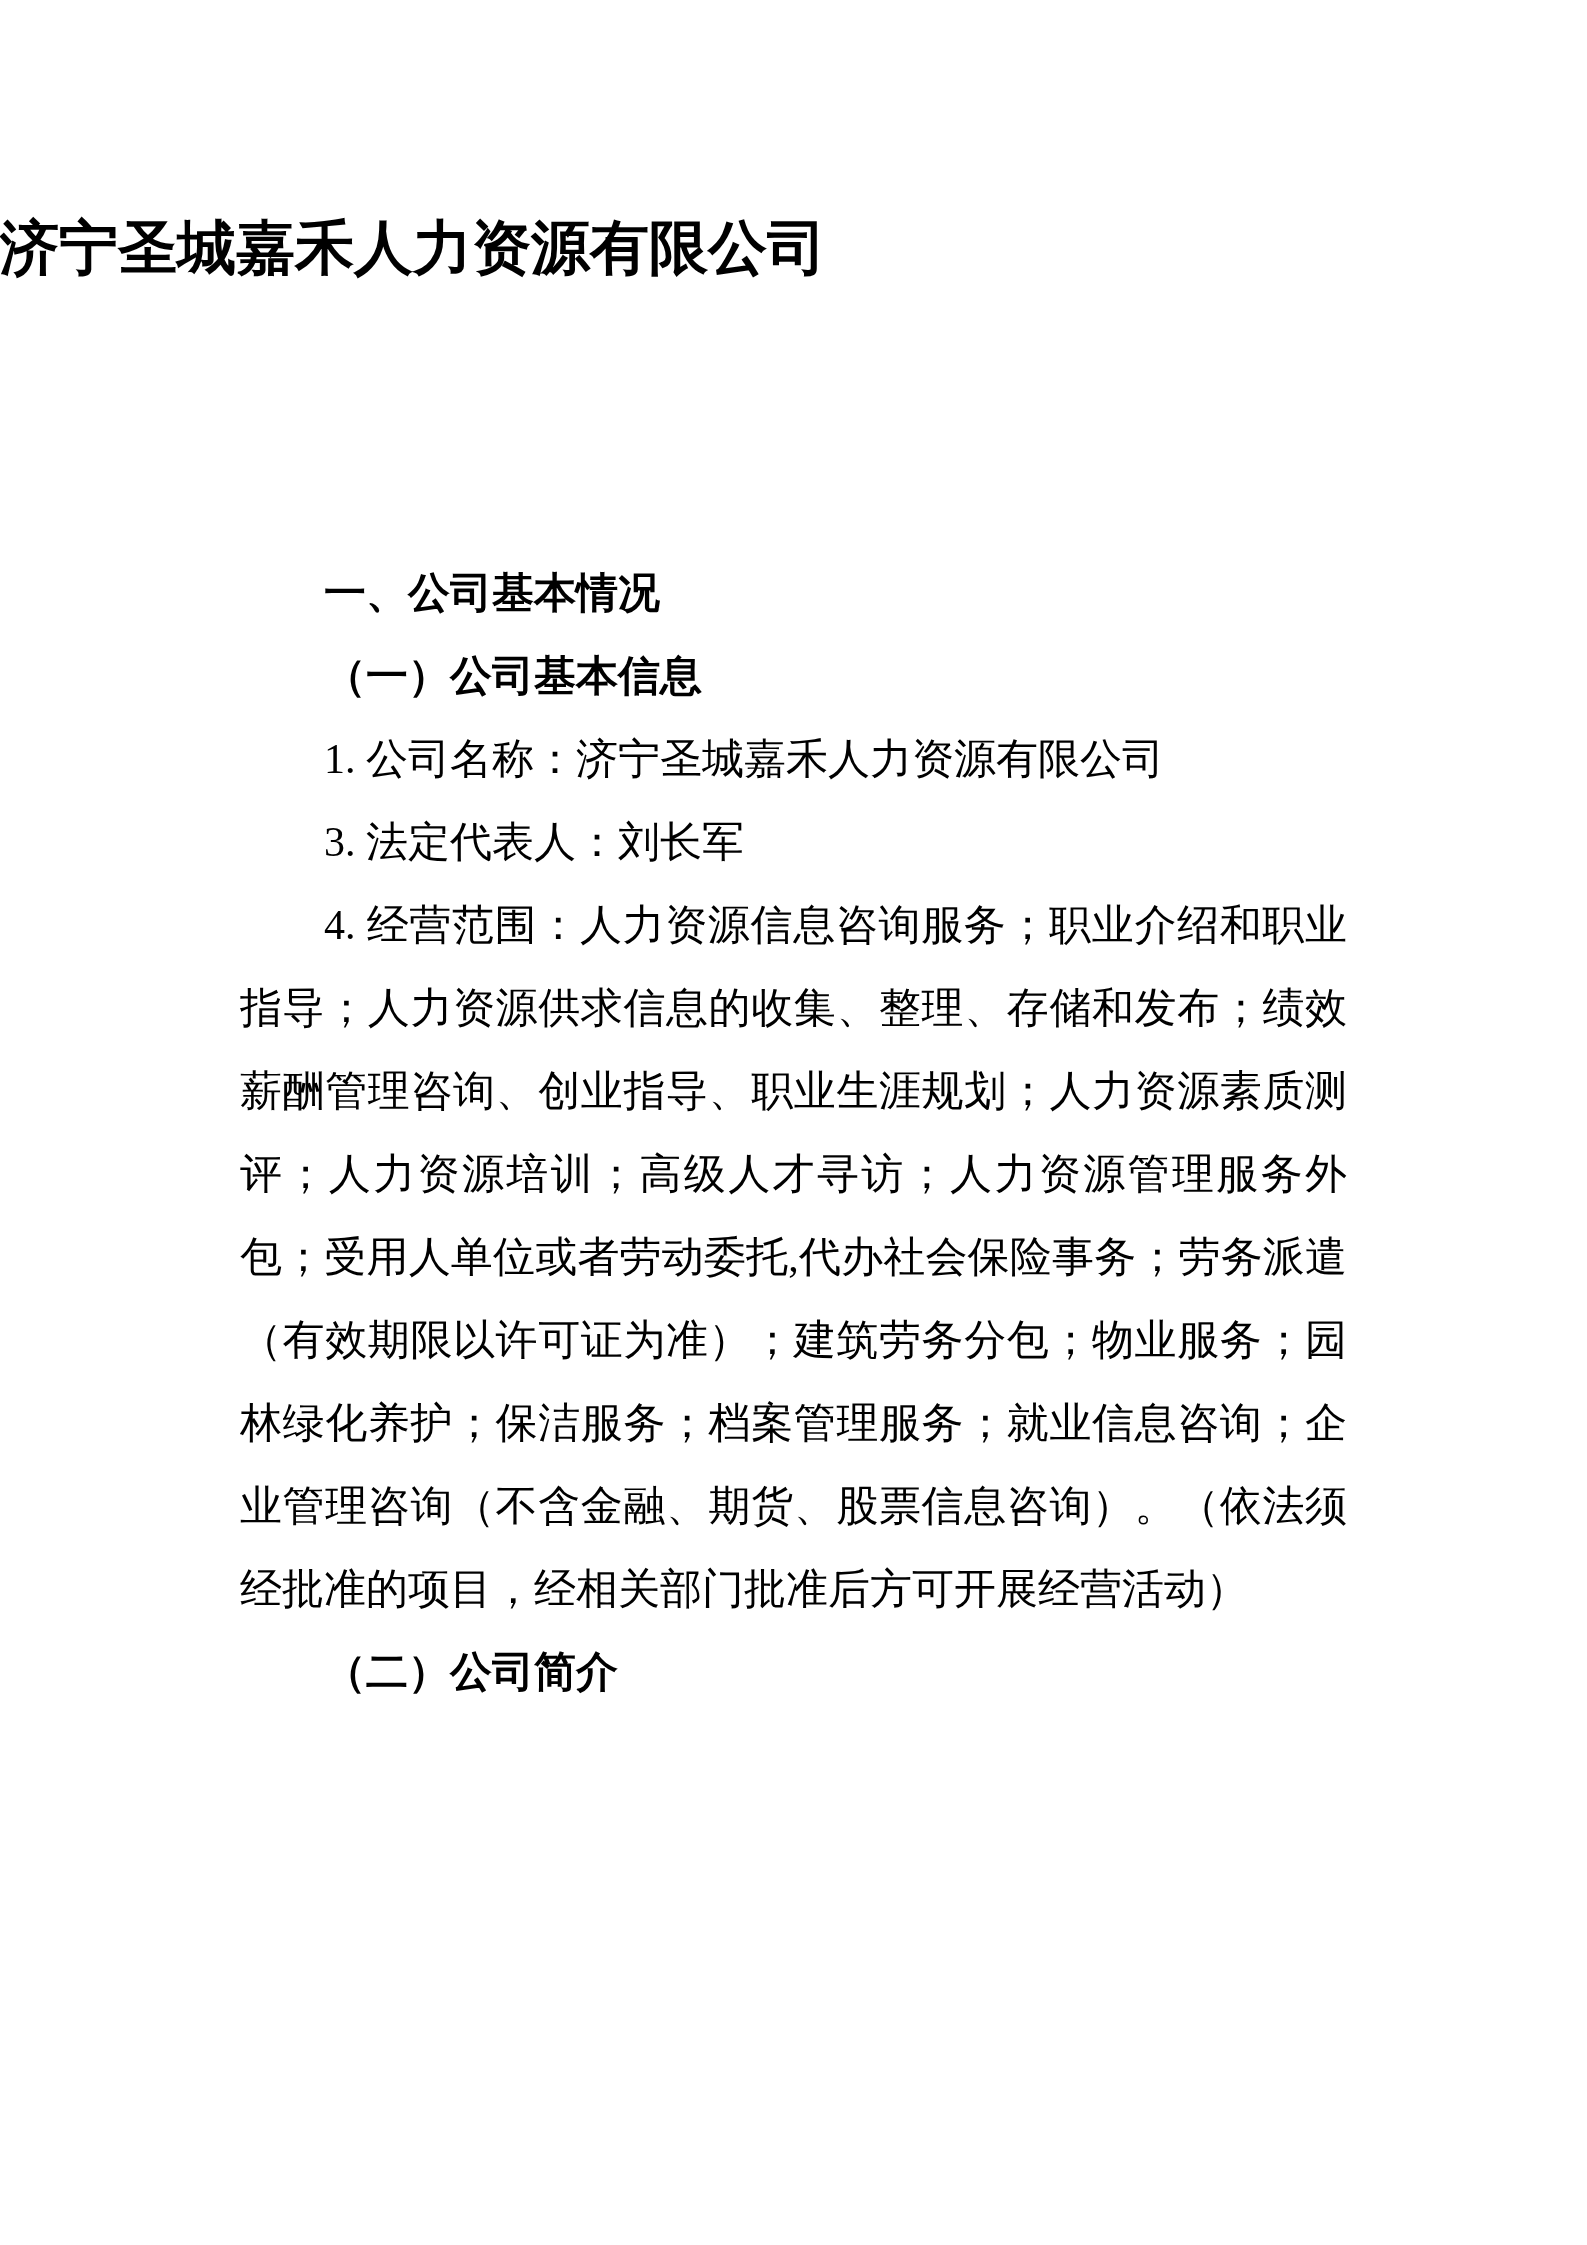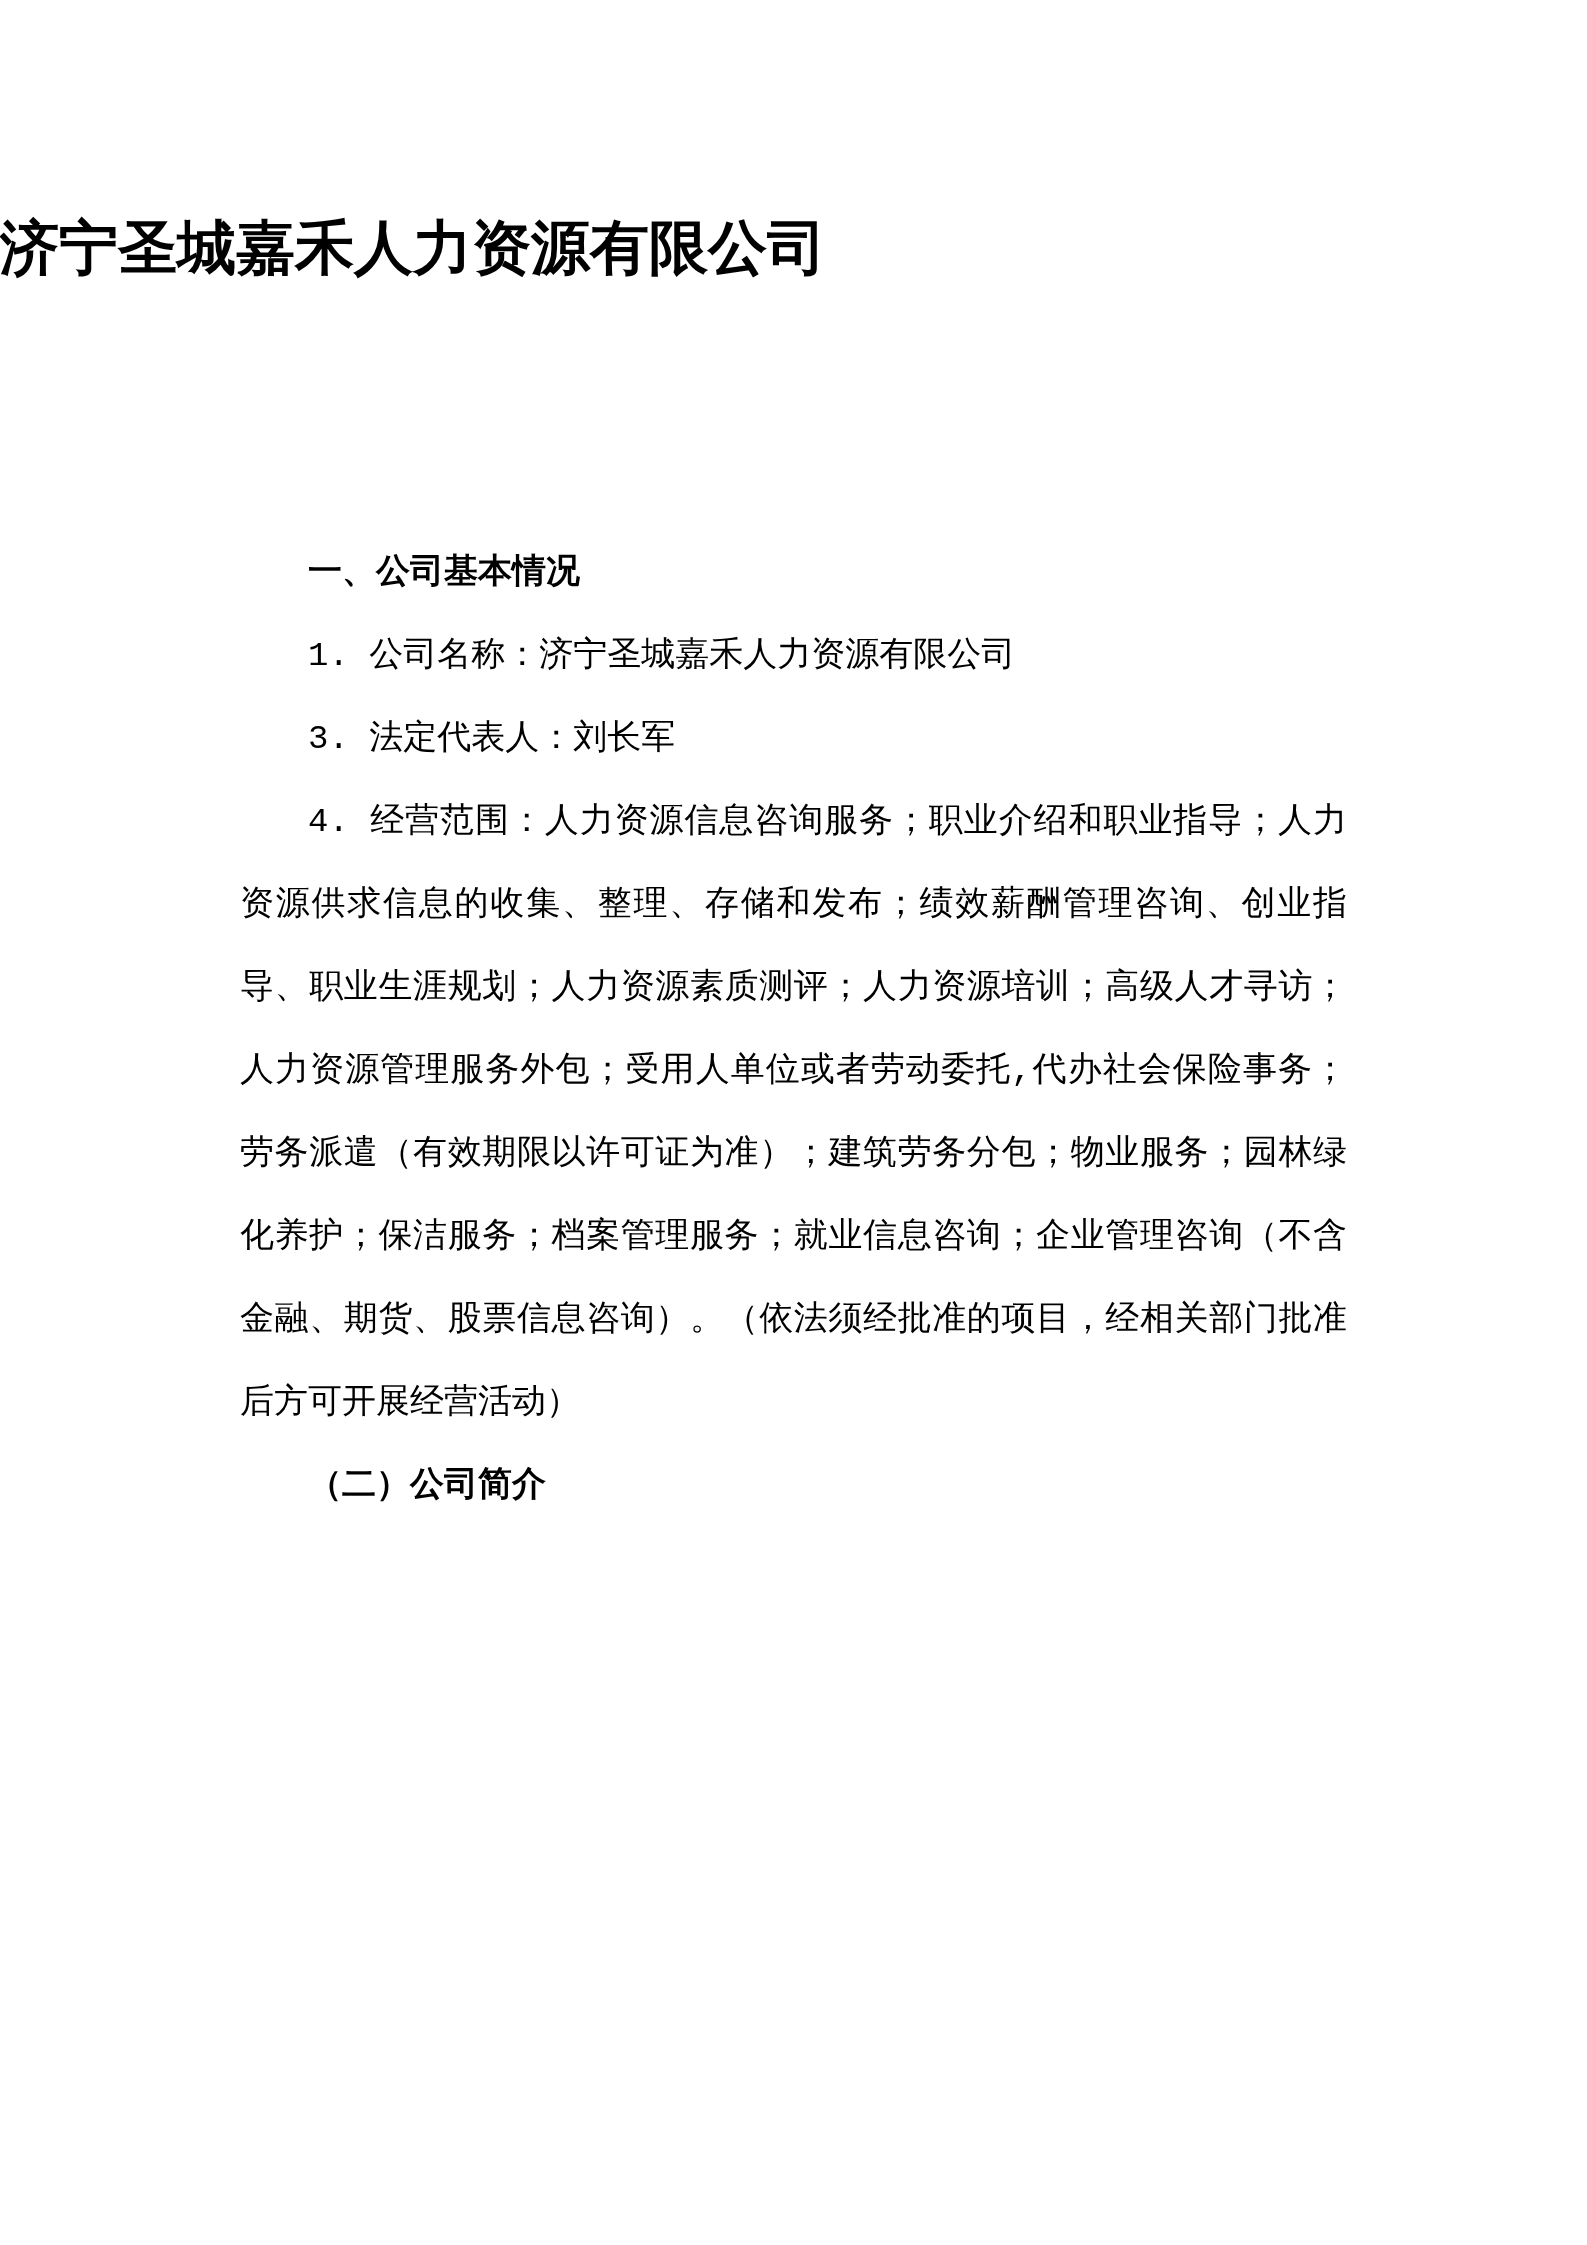--- a/index.html
+++ b/index.html
@@ -27,29 +27,28 @@
   .title-line {
     margin: 0;
     font-size: 59px;
     line-height: 129px;
     font-weight: bold;
     letter-spacing: 0;
     white-space: nowrap;
   }
   .doc-body {
     position: absolute;
-    top: 532px;
+    top: 552px;
     left: 240px;
     width: 1107px;
-    font-size: 34px;
+    font-size: 42px;
     line-height: 83px;
     text-align: justify;
     text-justify: inter-character;
     line-break: strict;
-    font-family: Liberation Mono, monospace;
   }
   .doc-body p {
     margin: 0;
     padding: 0;
     text-indent: 2em;
   }
   .doc-body p.heading {
     font-weight: bold;
     text-align: left;
   }
@@ -58,19 +57,20 @@
 <body>
 
 <div class="page">
 
   <div class="titles">
     <h1 class="title-line">济宁圣城嘉禾人力资源有限公司</h1>
   </div>
 
   <div class="doc-body">
     <p class="heading">一、公司基本情况</p>
+    <p class="heading">（一）公司基本信息</p>
     <p class="paragraph">1. 公司名称：济宁圣城嘉禾人力资源有限公司</p>
     <p class="paragraph">3. 法定代表人：刘长军</p>
     <p class="paragraph">4. 经营范围：人力资源信息咨询服务；职业介绍和职业指导；人力资源供求信息的收集、整理、存储和发布；绩效薪酬管理咨询、创业指导、职业生涯规划；人力资源素质测评；人力资源培训；高级人才寻访；人力资源管理服务外包；受用人单位或者劳动委托,代办社会保险事务；劳务派遣（有效期限以许可证为准）；建筑劳务分包；物业服务；园林绿化养护；保洁服务；档案管理服务；就业信息咨询；企业管理咨询（不含金融、期货、股票信息咨询）。（依法须经批准的项目，经相关部门批准后方可开展经营活动）</p>
     <p class="heading">（二）公司简介</p>
   </div>
 
 </div>
 
 </body></html>

